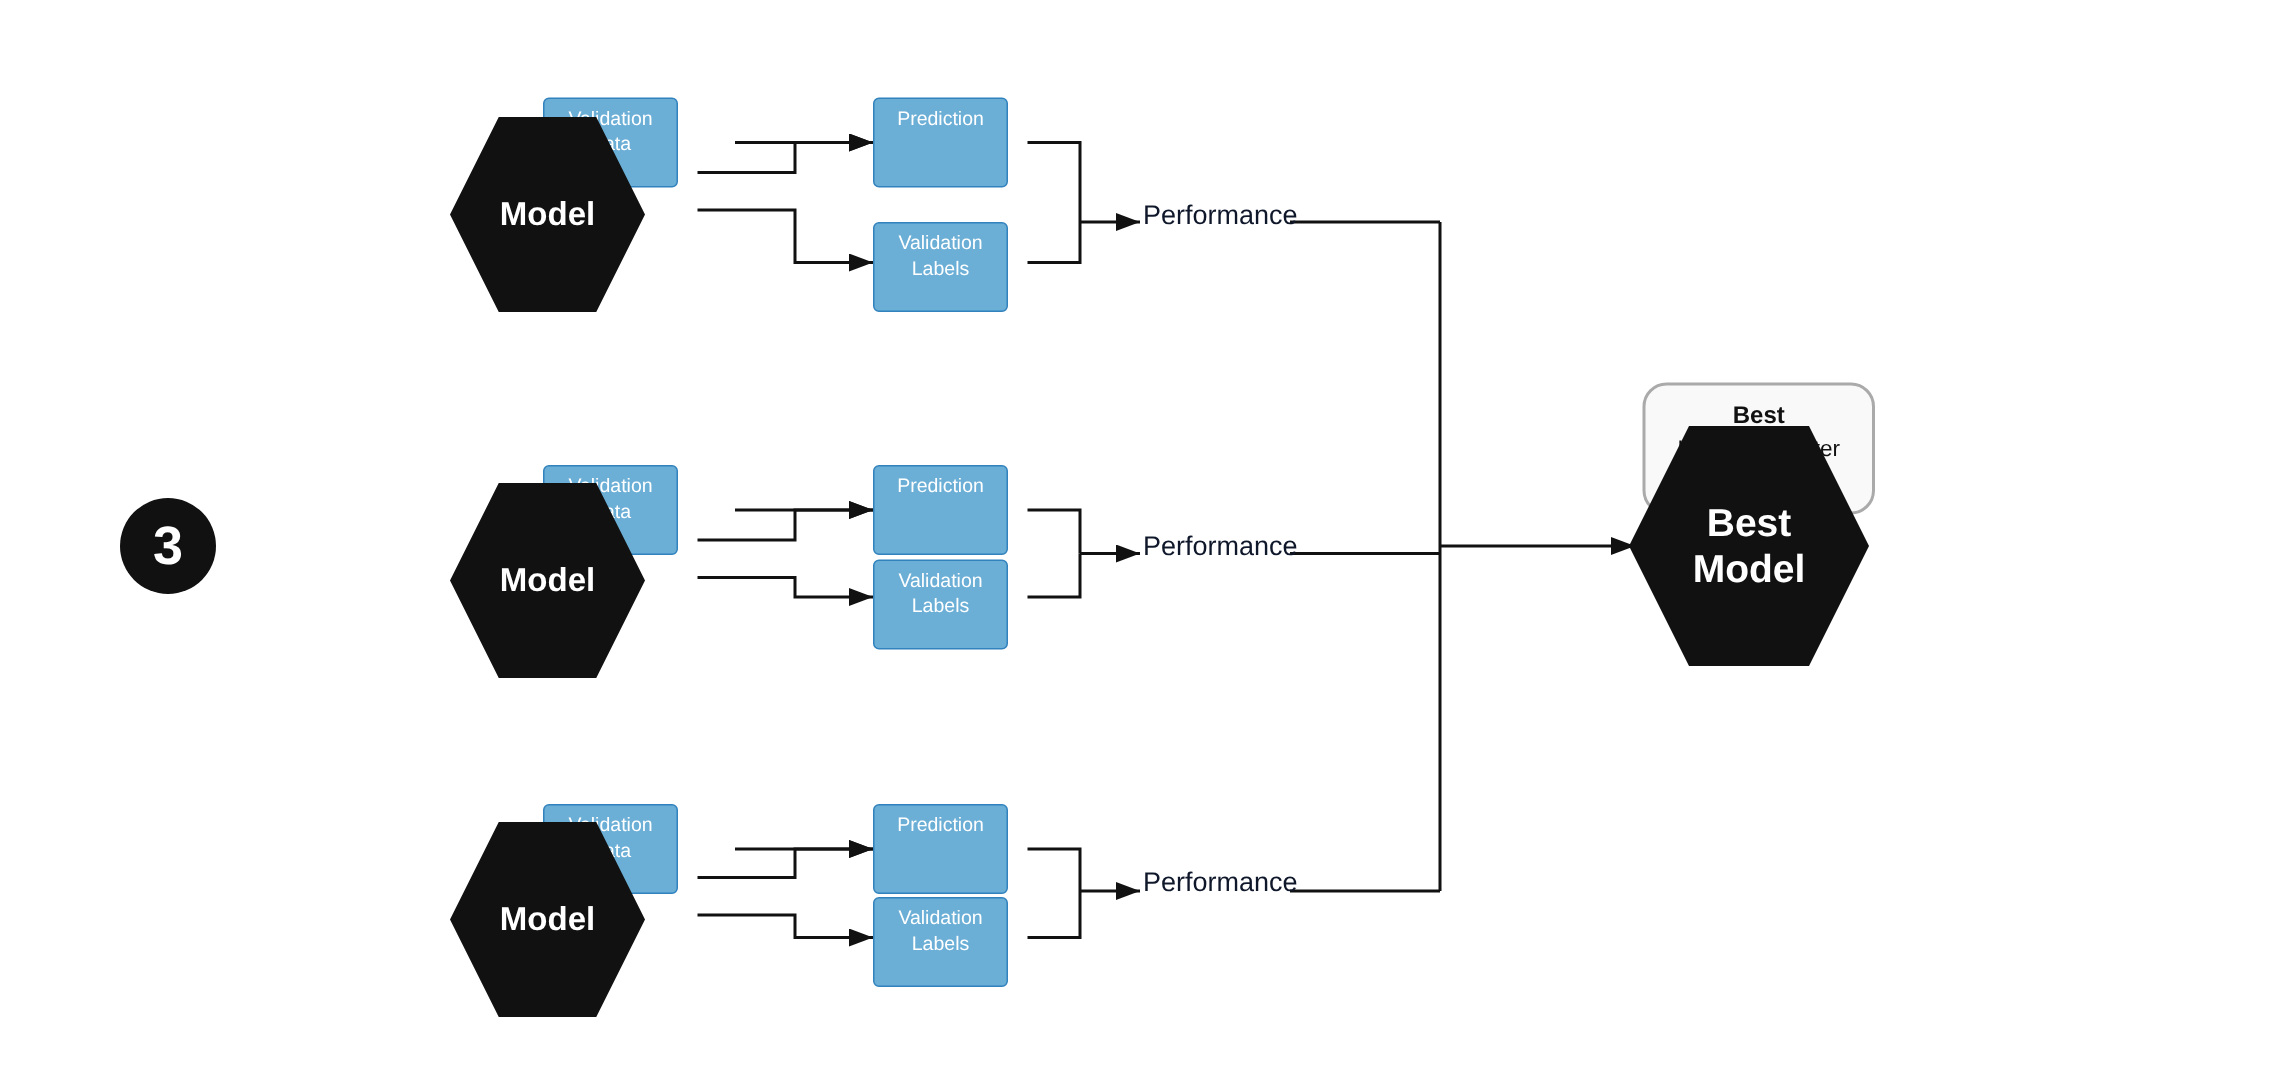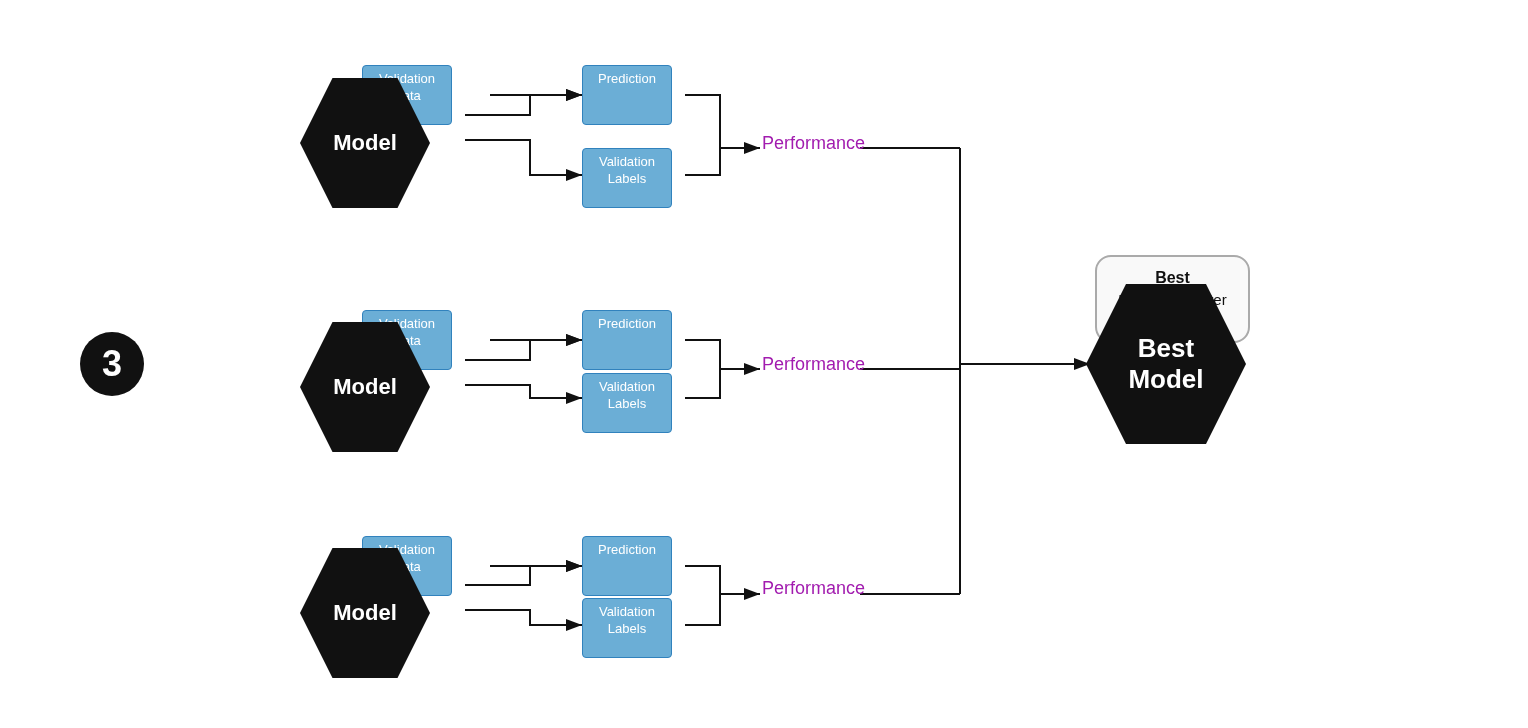--- a/index.html
+++ b/index.html
@@ -83,21 +83,21 @@
       font-weight: bold;
       text-align: center;
       line-height: 1.2;
     }
 
     
     .perf-label {
       position: absolute;
       font-size: 18px;
       font-weight: 400;
-      color: #a21caf;
+      color: #0f172a;
       white-space: nowrap;
     }
 
     
     .best-box {
       position: absolute;
       background: #f9f9f9;
       border: 2px solid #aaa;
       border-radius: 16px;
       text-align: center;

